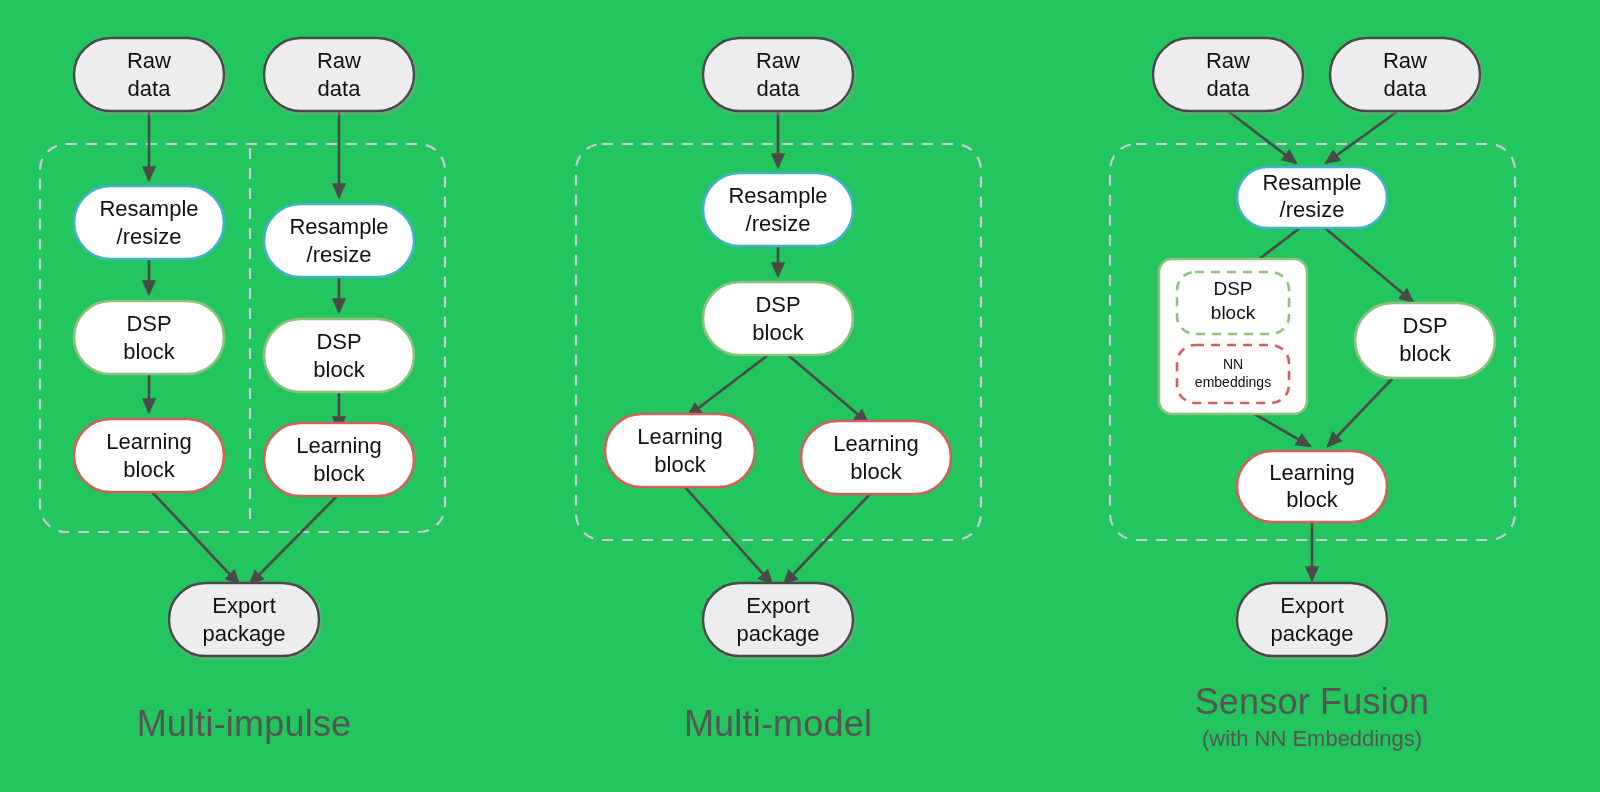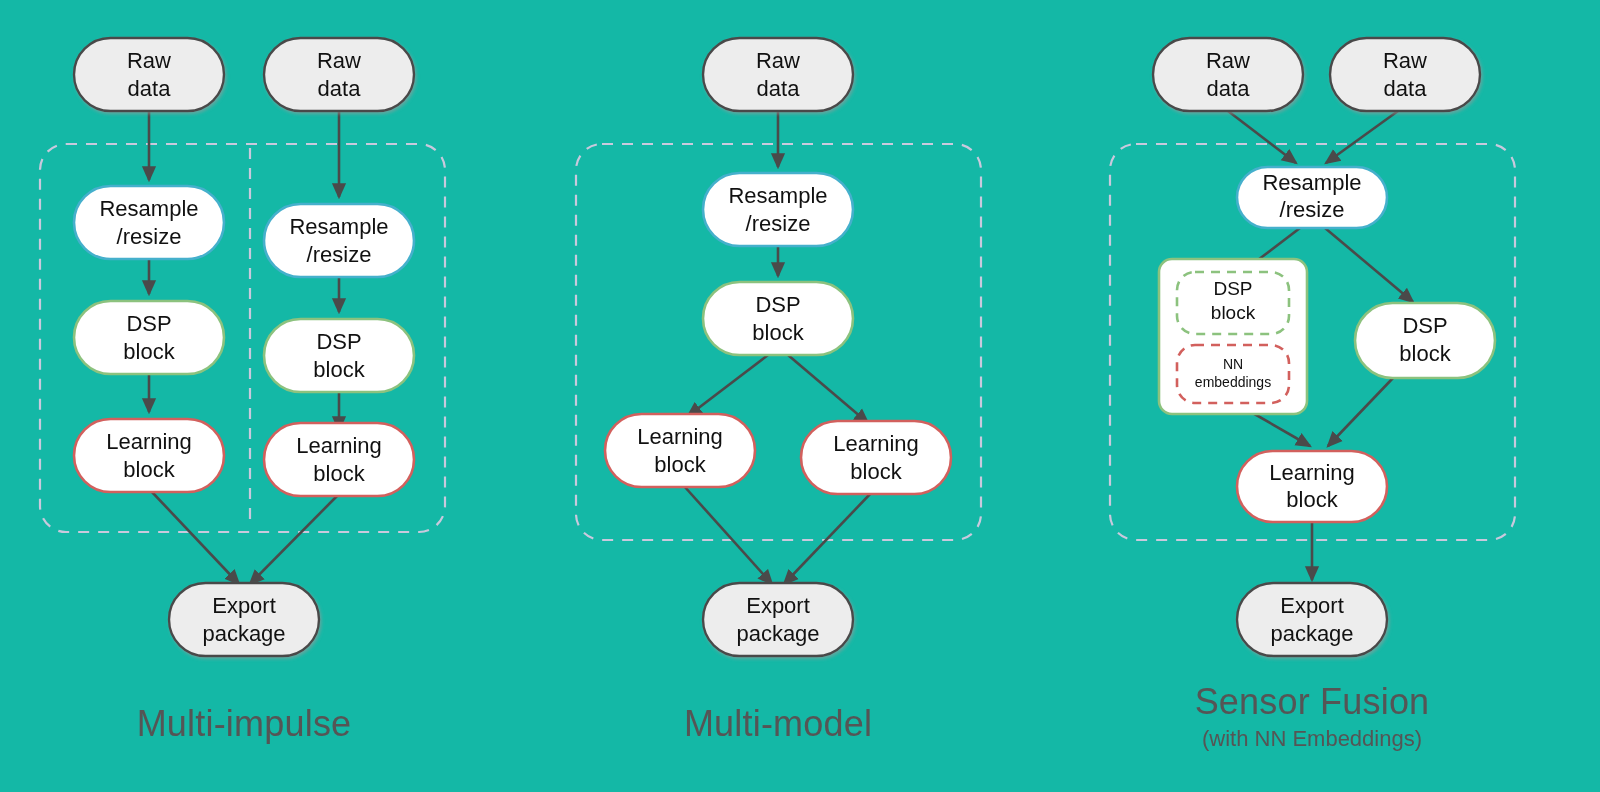--- a/index.html
+++ b/index.html
@@ -4,21 +4,21 @@
 <style>
   html, body {
     margin: 0;
     padding: 0;
     background: #ffffff;
   }
   #canvas {
     position: relative;
     width: 1600px;
     height: 792px;
-    background: #14b8a6;
+    background: #22c55e;
     font-family: "Liberation Sans", sans-serif;
     overflow: hidden;
   }
   svg.diagram {
     position: absolute;
     left: 0;
     top: 0;
     width: 1600px;
     height: 792px;
   }

